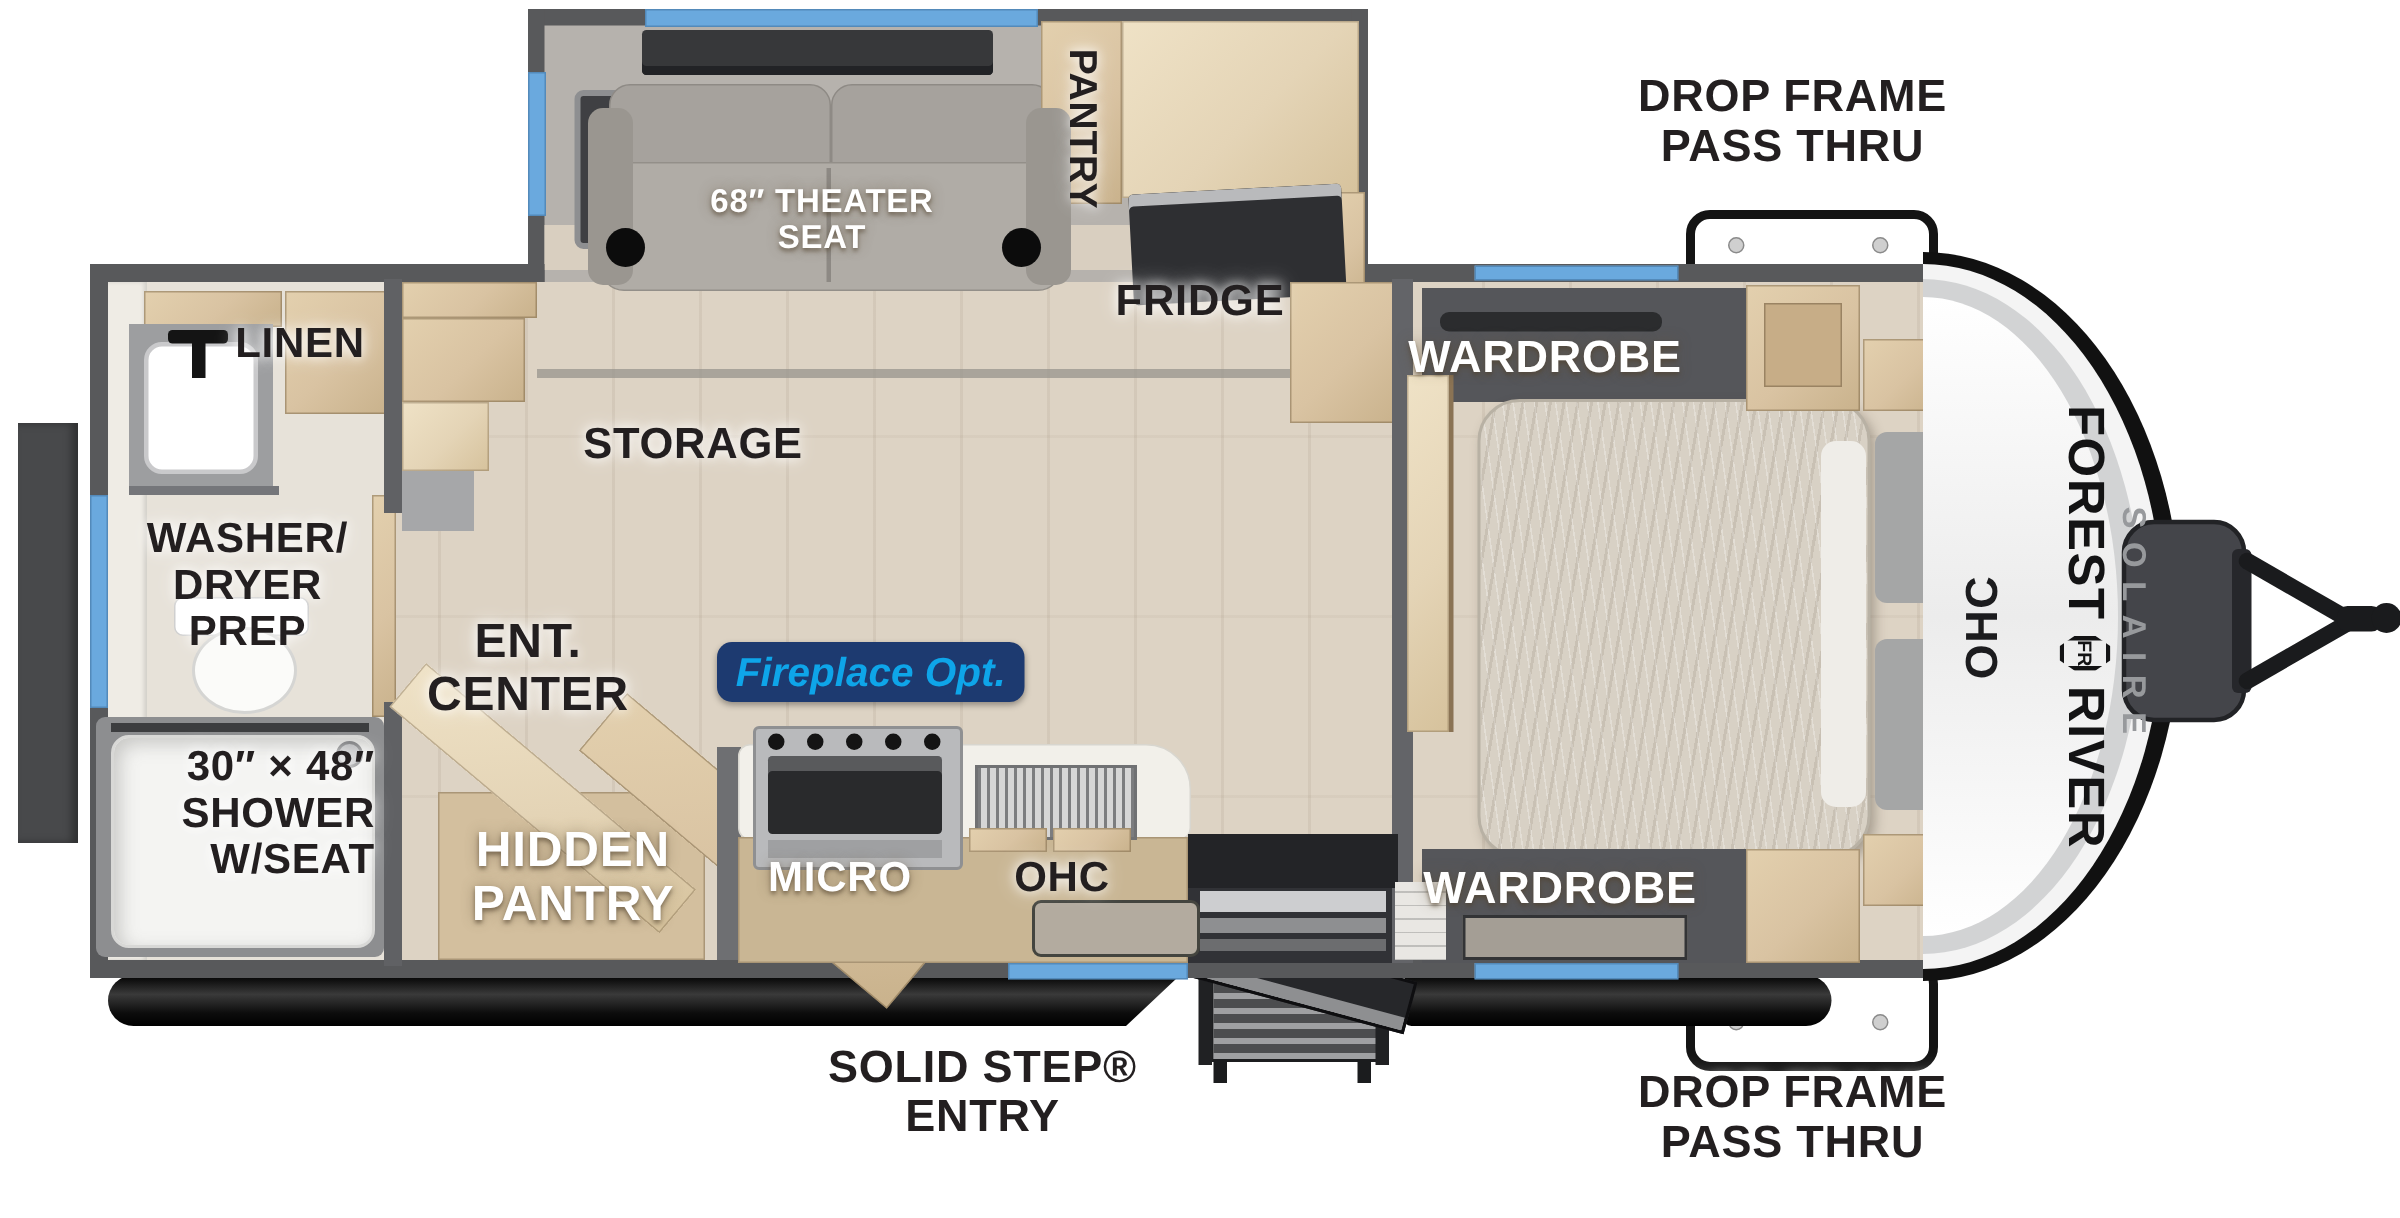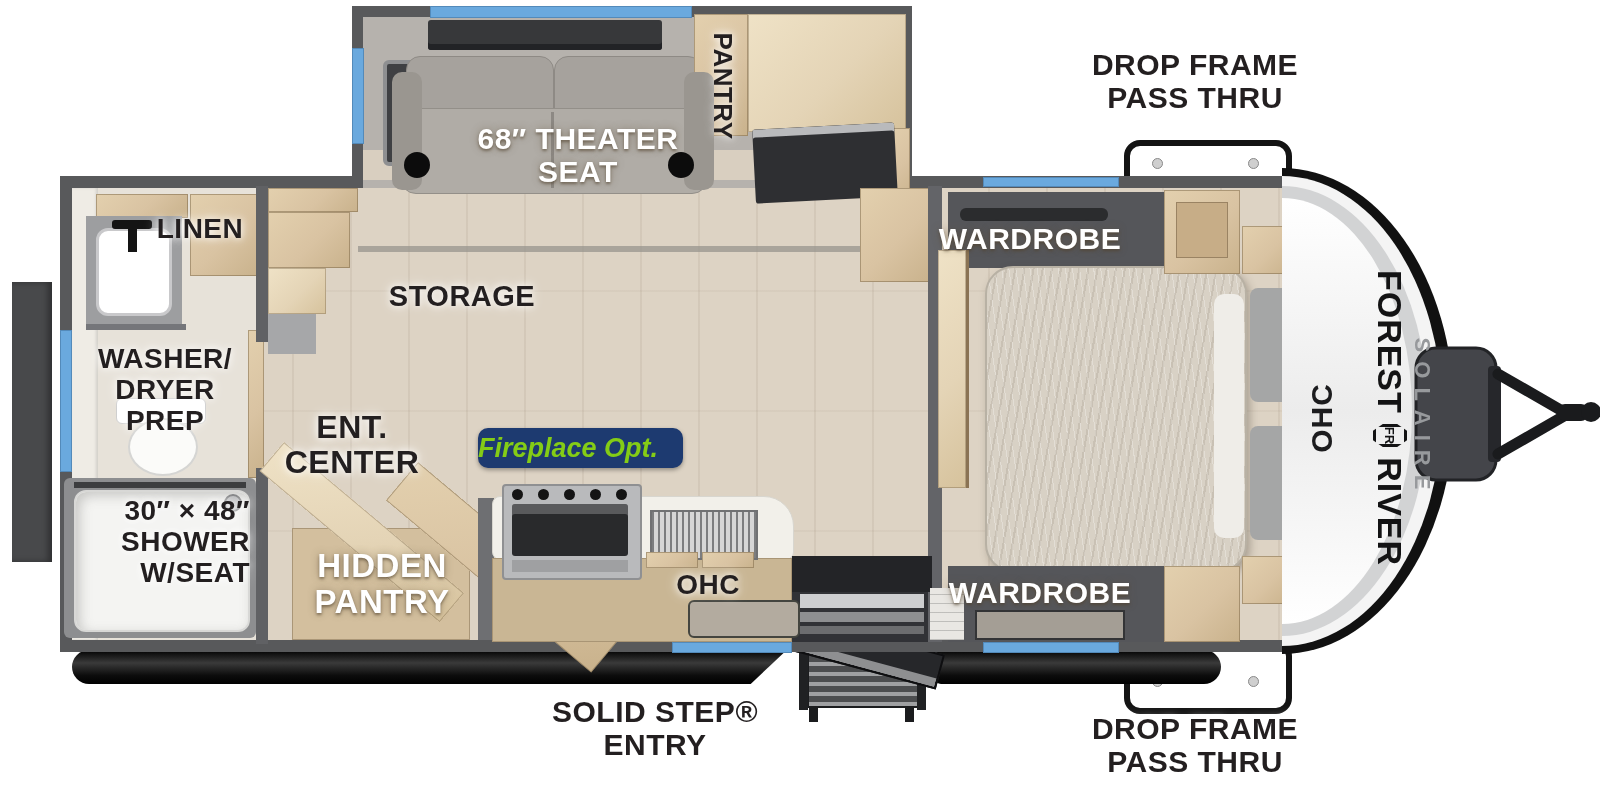--- a/index.html
+++ b/index.html
@@ -21,22 +21,22 @@
                       repeating-linear-gradient(0deg,rgba(125,105,85,.06) 0 2px,transparent 2px 120px);}
   .mattress{background-color:#d8d1c5;
      background-image:repeating-linear-gradient(100deg,rgba(140,128,112,.20) 0 2px,transparent 2px 9px),
                       repeating-linear-gradient(82deg,rgba(255,255,255,.28) 0 1px,transparent 1px 7px);
      border:2px solid #b8b1a4;border-radius:28px;box-shadow:3px 4px 8px rgba(70,60,50,.35);}
   .vent{background-color:#d6d6d6;
      background-image:repeating-linear-gradient(90deg,#7c7d7f 0 2px,transparent 2px 6px);
      border:2px solid #707173;}
   .stripesilver{background:repeating-linear-gradient(0deg,#9fa0a2 0 4px,#4c4d4f 4px 10px);}
   .tube{background:linear-gradient(180deg,#000 0%,#3a3a3a 38%,#0c0c0c 75%,#000 100%);}
-  .badge{background:var(--badge_navy,#1d3a70);border-radius:10px;color:#84cc16;font-weight:bold;
-         font-style:italic;display:flex;align-items:center;justify-content:flex-start;
+  .badge{background:var(--badge_navy,#1d3a70);border-radius:10px;color:#0ea5e9;font-weight:bold;
+         font-style:italic;display:flex;align-items:center;justify-content:center;
          box-shadow:0 2px 4px rgba(0,0,0,.35);z-index:50;}
   .rot{display:flex;align-items:center;justify-content:center;}
   .dash{display:inline-block;height:4px;background:#18181a;}
   .emblem{width:34px;height:34px;border:3px solid #131314;box-sizing:border-box;
           clip-path:polygon(30% 0,70% 0,100% 30%,100% 70%,70% 100%,30% 100%,0 70%,0 30%);
           display:flex;align-items:center;justify-content:center;font-size:13px;font-weight:bold;color:#131314;}
 </style>
 </head>
 <body>
 
@@ -178,33 +178,35 @@
     <circle cx="183" cy="74" r="10" fill="#1a1b1d"></circle>
   </svg>
 
   <div class="lbl" style="left:1045px;top:48px;width:300px;font-size:30px;">DROP FRAME
 PASS THRU</div>
   <div class="lbl" style="left:1045px;top:712px;width:300px;font-size:30px;">DROP FRAME
 PASS THRU</div>
   <div class="lbl" style="left:505px;top:695px;width:300px;font-size:30px;">SOLID STEP®
 ENTRY</div>
 
-  <div class="lbl white" style="left:428px;top:122px;width:300px;font-size:30px;">68″ THEATER
+  <div class="lbl white" style="left:398px;top:122px;width:300px;font-size:22px;">68″ THEATER
 SEAT</div>
   <div class="abs rot" style="left:655px;top:68px;width:135px;height:36px;transform:rotate(90deg);z-index:50;">
     <span class="lbl" style="position:static;font-size:26px;">PANTRY</span>
   </div>
+  <div class="lbl" style="left:700px;top:186px;width:200px;font-size:29px;">FRIDGE</div>
   <div class="lbl" style="left:362px;top:281px;width:200px;font-size:29px;">STORAGE</div>
   <div class="lbl" style="left:252px;top:410px;width:200px;font-size:32px;">ENT.
 CENTER</div>
   <div class="abs badge" style="left:478px;top:428px;width:205px;height:40px;font-size:27px;">
     <span>Fireplace Opt.</span>
   </div>
   <div class="lbl white" style="left:282px;top:548px;width:200px;font-size:33px;">HIDDEN
 PANTRY</div>
+  <div class="lbl white" style="left:460px;top:570px;width:200px;font-size:28px;">MICRO</div>
   <div class="lbl" style="left:608px;top:570px;width:200px;font-size:28px;">OHC</div>
 
   <div class="lbl" style="left:100px;top:214px;width:200px;font-size:28px;">LINEN</div>
   <div class="lbl" style="left:65px;top:344px;width:200px;font-size:28px;">WASHER/
 DRYER
 PREP</div>
   <div class="lbl" style="left:50px;top:496px;width:200px;font-size:28px;text-align:right;">30″ × 48″
 SHOWER
 W/SEAT</div>
 

